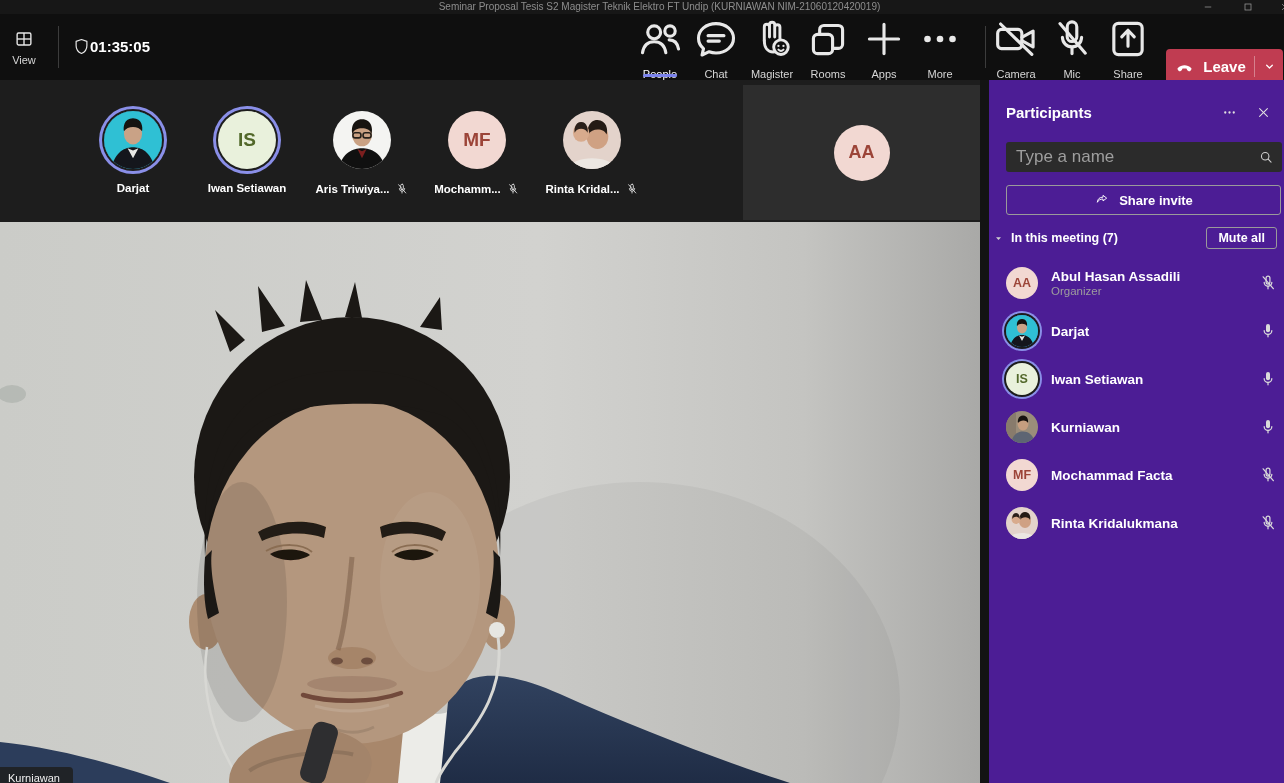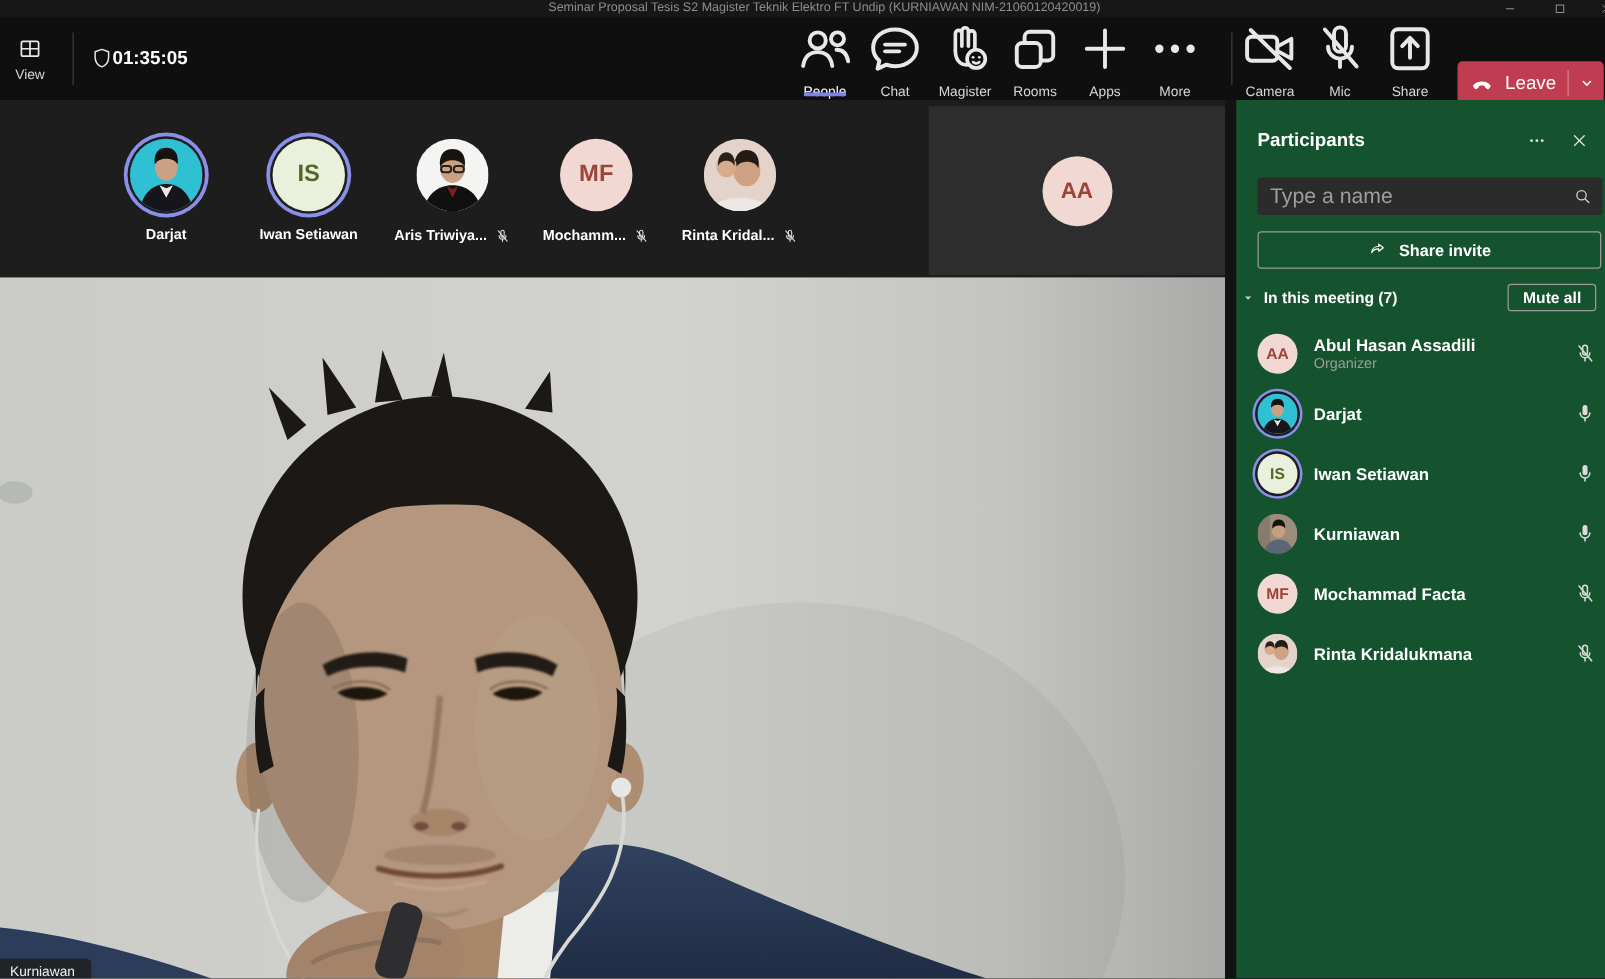--- a/index.html
+++ b/index.html
@@ -30,21 +30,21 @@
   .citem { position:relative; width:56px; height:66px; display:flex; flex-direction:column;
            align-items:center; justify-content:center; gap:4px; color:#e8e8e8; cursor:pointer; }
   .citem .lbl { font-size:11px; color:#d6d6d6; }
   .citem.active .lbl { color:#fff; }
   .citem.active::after { content:""; position:absolute; left:11px; right:11px; bottom:3px;
            height:3px; border-radius:2px; background:#7B83EB; }
   .leave-btn { position:absolute; left:1166px; top:35px; width:117px; height:35px;
            background:#C03C51; border-radius:4px; display:flex; align-items:center;
            color:#fff; cursor:pointer; }
   .leave-main { flex:1; height:100%; display:flex; align-items:center; justify-content:center;
-           gap:8px; font-size:15px; font-weight:400; }
+           gap:8px; font-size:15px; font-weight:700; }
   .leave-main svg { width:21px; height:21px; }
   .leave-sep { width:1px; height:21px; background:rgba(255,255,255,.35); }
   .leave-chev { width:28px; height:100%; display:flex; align-items:center; justify-content:center; }
   .leave-chev svg { width:15px; height:15px; }
 
   
   .stage { position:absolute; left:0; top:80px; width:980px; height:703px; background:#1d1d1d; }
   .thumb { position:absolute; top:31px; width:110px; display:flex; flex-direction:column;
            align-items:center; cursor:pointer; }
   .pav { width:58px; height:58px; border-radius:50%; overflow:hidden; position:relative; flex:none; }
@@ -63,21 +63,21 @@
 
   
   .mainvideo { position:absolute; left:0; top:142px; width:980px; height:561px;
            background:#cdcdc9; overflow:hidden; }
   .mainvideo svg { position:absolute; left:0; top:0; }
   .nametag { position:absolute; left:0; bottom:0; height:16px; background:rgba(30,30,30,.85);
            border-top-right-radius:4px; padding:5px 13px 0 8px; font-size:11px; color:#f0f0f0;
            overflow:hidden; white-space:nowrap; }
 
   
-  .panel { position:absolute; left:980px; top:80px; width:304px; height:703px; background:#14532d;
+  .panel { position:absolute; left:980px; top:80px; width:304px; height:703px; background:#4c1d95;
            border-left:9px solid #131313; color:#fff; }
   .panel-header { display:flex; align-items:center; margin:24px 12px 0 17px; }
   .panel-title { flex:1; font-size:15px; font-weight:700; }
   .ph-icons { display:flex; gap:17px; color:#e2e2e2; }
   .ph-icons svg { width:17px; height:17px; cursor:pointer; }
   .search-box { margin:21px 2px 0 17px; height:30px; background:#2b2b2b; border-radius:3px;
            display:flex; align-items:center; padding:0 8px 0 10px; }
   .search-box input { flex:1; min-width:0; background:transparent; border:none; outline:none;
            color:#e8e8e8; font-size:17px; font-family:inherit; }
   .search-box input::placeholder { color:#9e9e9e; }

